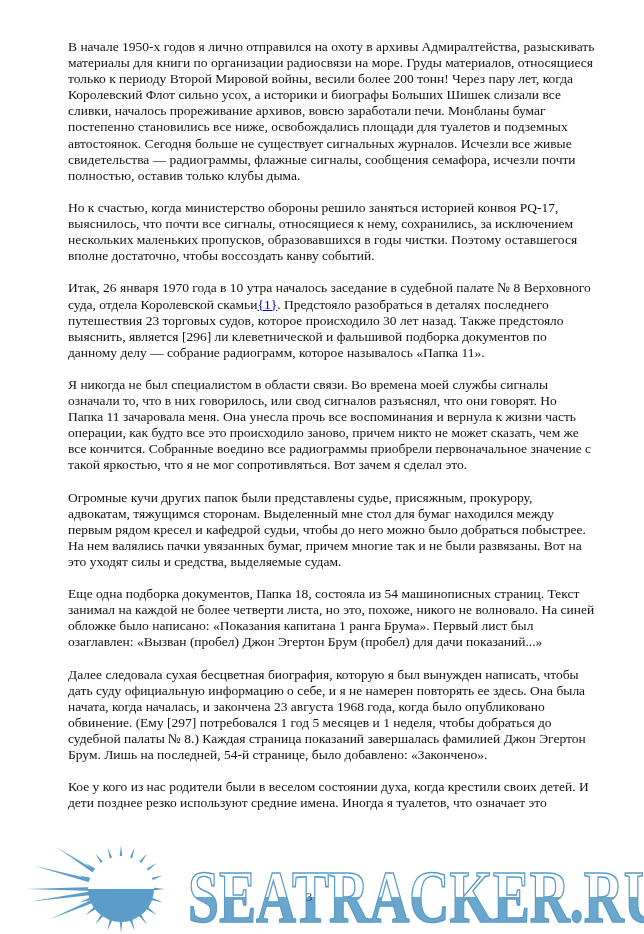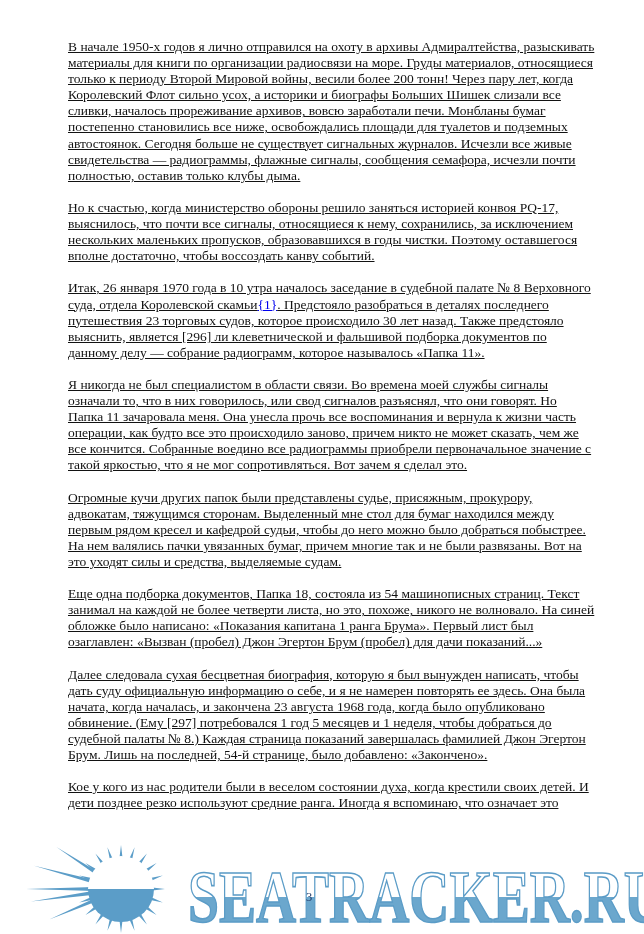--- a/index.html
+++ b/index.html
@@ -14,21 +14,21 @@
 
   .text-block {
     position: absolute;
     left: 68px; top: 39px;
     width: 527px;
     font-size: 13.5px;
     line-height: 16.1px;
     color: #121212;
     z-index: 1;
   }
-  .text-block p { margin: 0 0 16.1px 0; text-decoration: underline; }
+  .text-block p { margin: 0 0 16.1px 0; }
 
   a.footnote {
     color: #0000ee;
     text-decoration: underline;
     cursor: pointer;
   }
 
   .watermark {
     position: absolute;
     left: 12px; top: 0;
@@ -80,18 +80,18 @@
   </div>
 
   <div class="text-block">
     <p>В начале 1950-х годов я лично отправился на охоту в архивы Адмиралтейства, разыскивать материалы для книги по организации радиосвязи на море. Груды материалов, относящиеся только к периоду Второй Мировой войны, весили более 200 тонн! Через пару лет, когда Королевский Флот сильно усох, а историки и биографы Больших Шишек слизали все сливки, началось прореживание архивов, вовсю заработали печи. Монбланы бумаг постепенно становились все ниже, освобождались площади для туалетов и подземных автостоянок. Сегодня больше не существует сигнальных журналов. Исчезли все живые свидетельства — радиограммы, флажные сигналы, сообщения семафора, исчезли почти полностью, оставив только клубы дыма.</p>
     <p>Но к счастью, когда министерство обороны решило заняться историей конвоя PQ-17, выяснилось, что почти все сигналы, относящиеся к нему, сохранились, за исключением нескольких маленьких пропусков, образовавшихся в годы чистки. Поэтому оставшегося вполне достаточно, чтобы воссоздать канву событий.</p>
     <p><span>Итак, 26 января 1970 года в 10 утра началось заседание в судебной палате № 8 Верховного суда, отдела Королевской скамьи</span><a class="footnote">{1}</a><span>. Предстояло разобраться в деталях последнего путешествия 23 торговых судов, которое происходило 30 лет назад. Также предстояло выяснить, является [296] ли клеветнической и фальшивой подборка документов по данному делу — собрание радиограмм, которое называлось «Папка 11».</span></p>
     <p>Я никогда не был специалистом в области связи. Во времена моей службы сигналы означали то, что в них говорилось, или свод сигналов разъяснял, что они говорят. Но Папка 11 зачаровала меня. Она унесла прочь все воспоминания и вернула к жизни часть операции, как будто все это происходило заново, причем никто не может сказать, чем же все кончится. Собранные воедино все радиограммы приобрели первоначальное значение с такой яркостью, что я не мог сопротивляться. Вот зачем я сделал это.</p>
     <p>Огромные кучи других папок были представлены судье, присяжным, прокурору, адвокатам, тяжущимся сторонам. Выделенный мне стол для бумаг находился между первым рядом кресел и кафедрой судьи, чтобы до него можно было добраться побыстрее. На нем валялись пачки увязанных бумаг, причем многие так и не были развязаны. Вот на это уходят силы и средства, выделяемые судам.</p>
     <p>Еще одна подборка документов, Папка 18, состояла из 54 машинописных страниц. Текст занимал на каждой не более четверти листа, но это, похоже, никого не волновало. На синей обложке было написано: «Показания капитана 1 ранга Брума». Первый лист был озаглавлен: «Вызван (пробел) Джон Эгертон Брум (пробел) для дачи показаний...»</p>
     <p>Далее следовала сухая бесцветная биография, которую я был вынужден написать, чтобы дать суду официальную информацию о себе, и я не намерен повторять ее здесь. Она была начата, когда началась, и закончена 23 августа 1968 года, когда было опубликовано обвинение. (Ему [297] потребовался 1 год 5 месяцев и 1 неделя, чтобы добраться до судебной палаты № 8.) Каждая страница показаний завершалась фамилией Джон Эгертон Брум. Лишь на последней, 54-й странице, было добавлено: «Закончено».</p>
-    <p>Кое у кого из нас родители были в веселом состоянии духа, когда крестили своих детей. И дети позднее резко используют средние ранга. Иногда я вспоминаю, что означает это</p>
+    <p>Кое у кого из нас родители были в веселом состоянии духа, когда крестили своих детей. И дети позднее резко используют средние имена. Иногда я туалетов, что означает это</p>
   </div>
 
   <div class="page-number">3</div>
 
 </div>
 
 </body></html>

